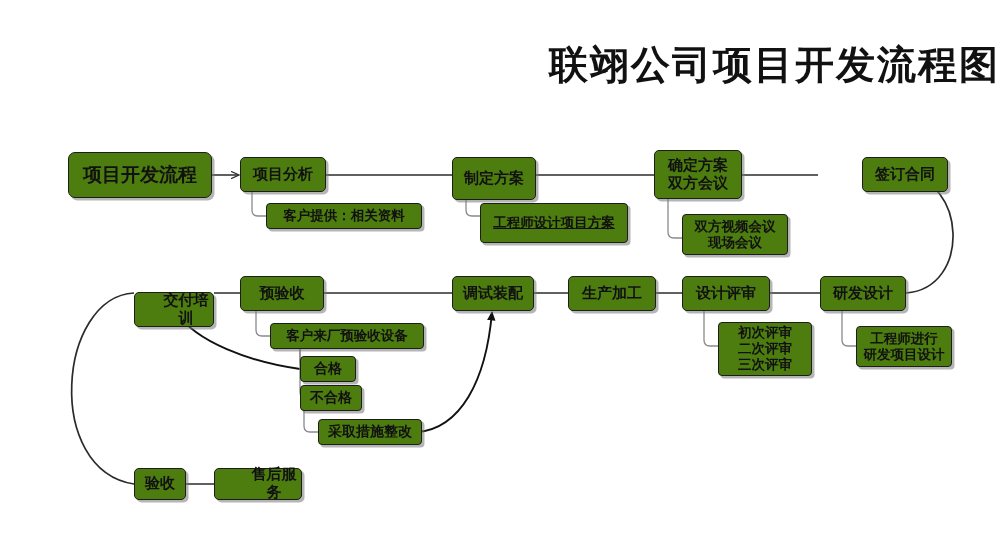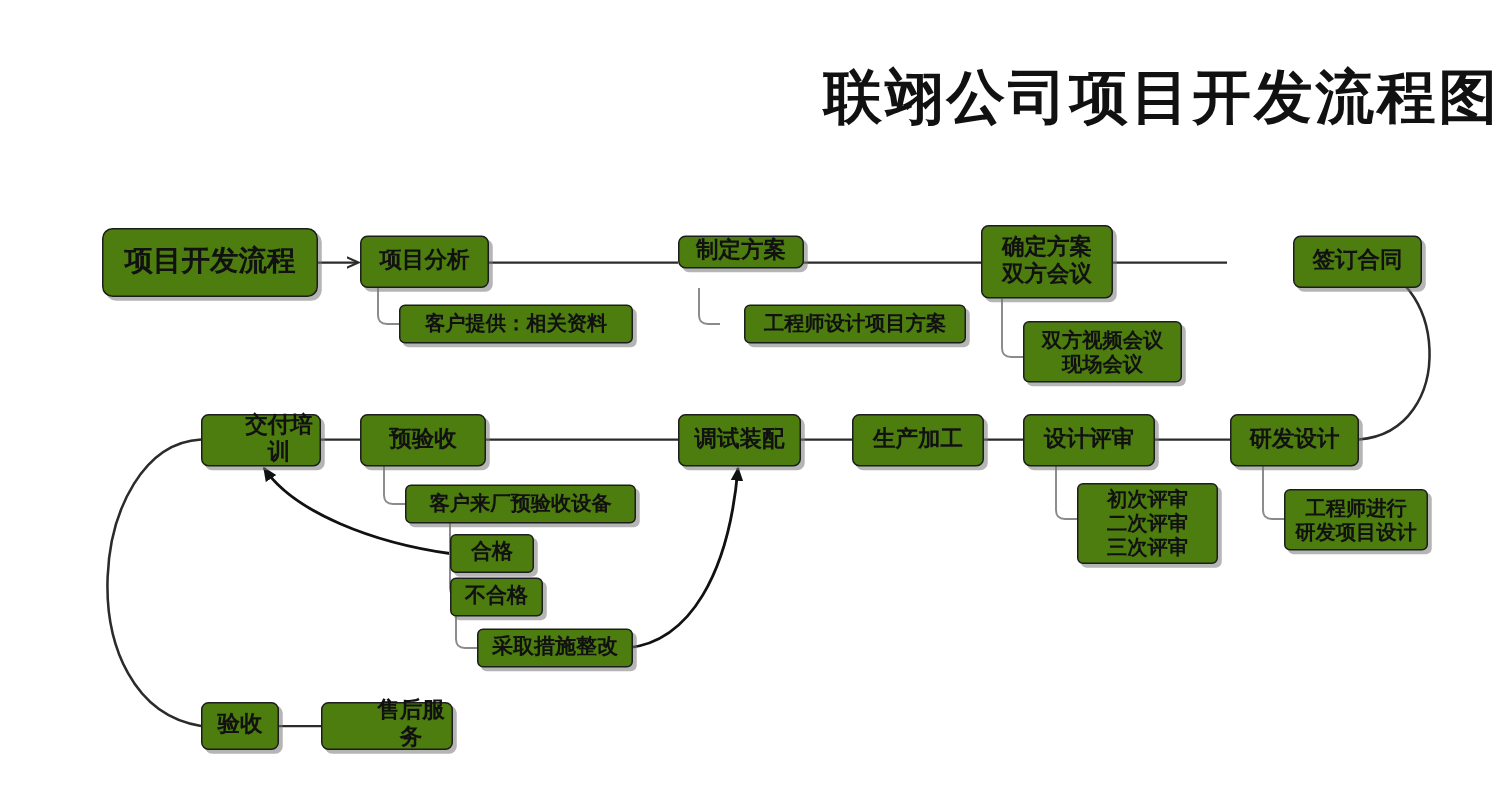--- a/index.html
+++ b/index.html
@@ -102,23 +102,23 @@
       <path d="M304,404 L304,426 Q304,432 310,432 L318,432"></path>
     </g>
   </svg>
 
   <div class="node root" style="left:68px;top:152px;width:144px;height:46px;">项目开发流程</div>
 
   <div class="node main" style="left:240px;top:157px;width:86px;height:35px;">项目分析</div>
 
   <div class="node sub" style="left:266px;top:203px;width:156px;height:26px;">客户提供：相关资料</div>
 
-  <div class="node main" style="left:452px;top:157px;width:84px;height:22px;">制定方案</div>
+  <div class="node main" style="left:452px;top:157px;width:84px;height:43px;">制定方案</div>
 
-  <div class="node sub" style="left:496px;top:203px;width:148px;height:26px;">工程师设计项目方案</div>
+  <div class="node sub" style="left:480px;top:203px;width:148px;height:40px;text-decoration:underline;">工程师设计项目方案</div>
 
   <div class="node main" style="left:654px;top:150px;width:88px;height:49px;">确定方案
 双方会议</div>
 
   <div class="node sub" style="left:682px;top:214px;width:106px;height:41px;">双方视频会议
 现场会议</div>
 
   <div class="node main" style="left:818px;top:157px;width:86px;height:35px;margin-left:44px;">签订合同</div>
 
   <div class="node main" style="left:820px;top:276px;width:86px;height:35px;">研发设计</div>
@@ -139,19 +139,19 @@
   <div class="node main" style="left:240px;top:276px;width:84px;height:35px;">预验收</div>
 
   <div class="node sub" style="left:270px;top:323px;width:154px;height:26px;">客户来厂预验收设备</div>
 
   <div class="node sub small" style="left:300px;top:356px;width:56px;height:26px;">合格</div>
 
   <div class="node sub small" style="left:300px;top:385px;width:62px;height:26px;">不合格</div>
 
   <div class="node sub small" style="left:318px;top:419px;width:104px;height:26px;">采取措施整改</div>
 
-  <div class="node main" style="left:134px;top:276px;width:80px;height:35px;padding-left:24px;">交付培训</div>
+  <div class="node main" style="left:134px;top:292px;width:80px;height:35px;padding-left:24px;">交付培训</div>
 
   <div class="node main" style="left:134px;top:468px;width:52px;height:32px;">验收</div>
 
   <div class="node main" style="left:214px;top:468px;width:88px;height:32px;padding-left:32px;">售后服务</div>
 
 </div>
 
 </body></html>

